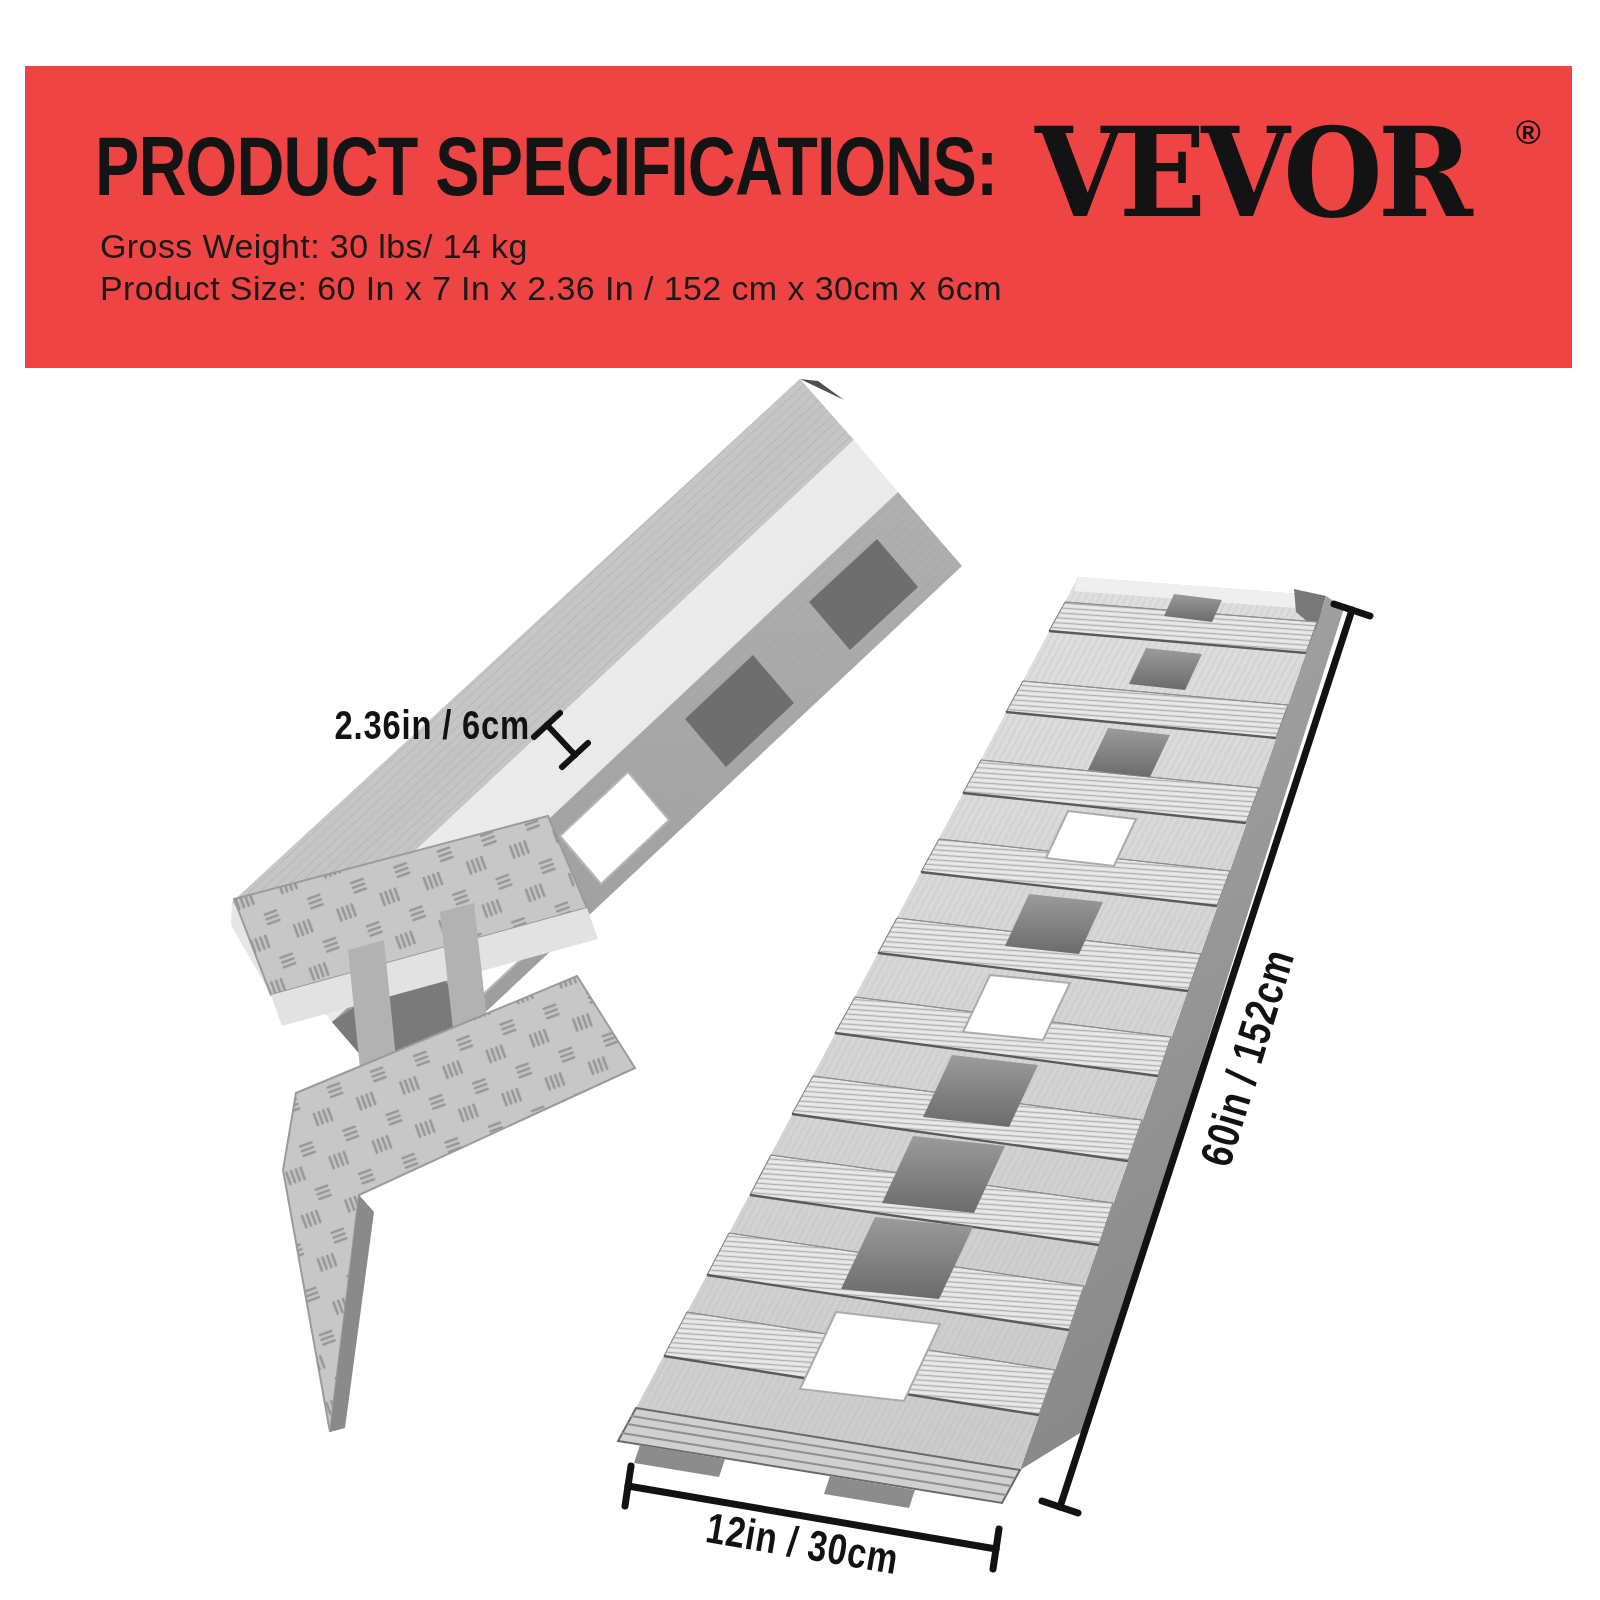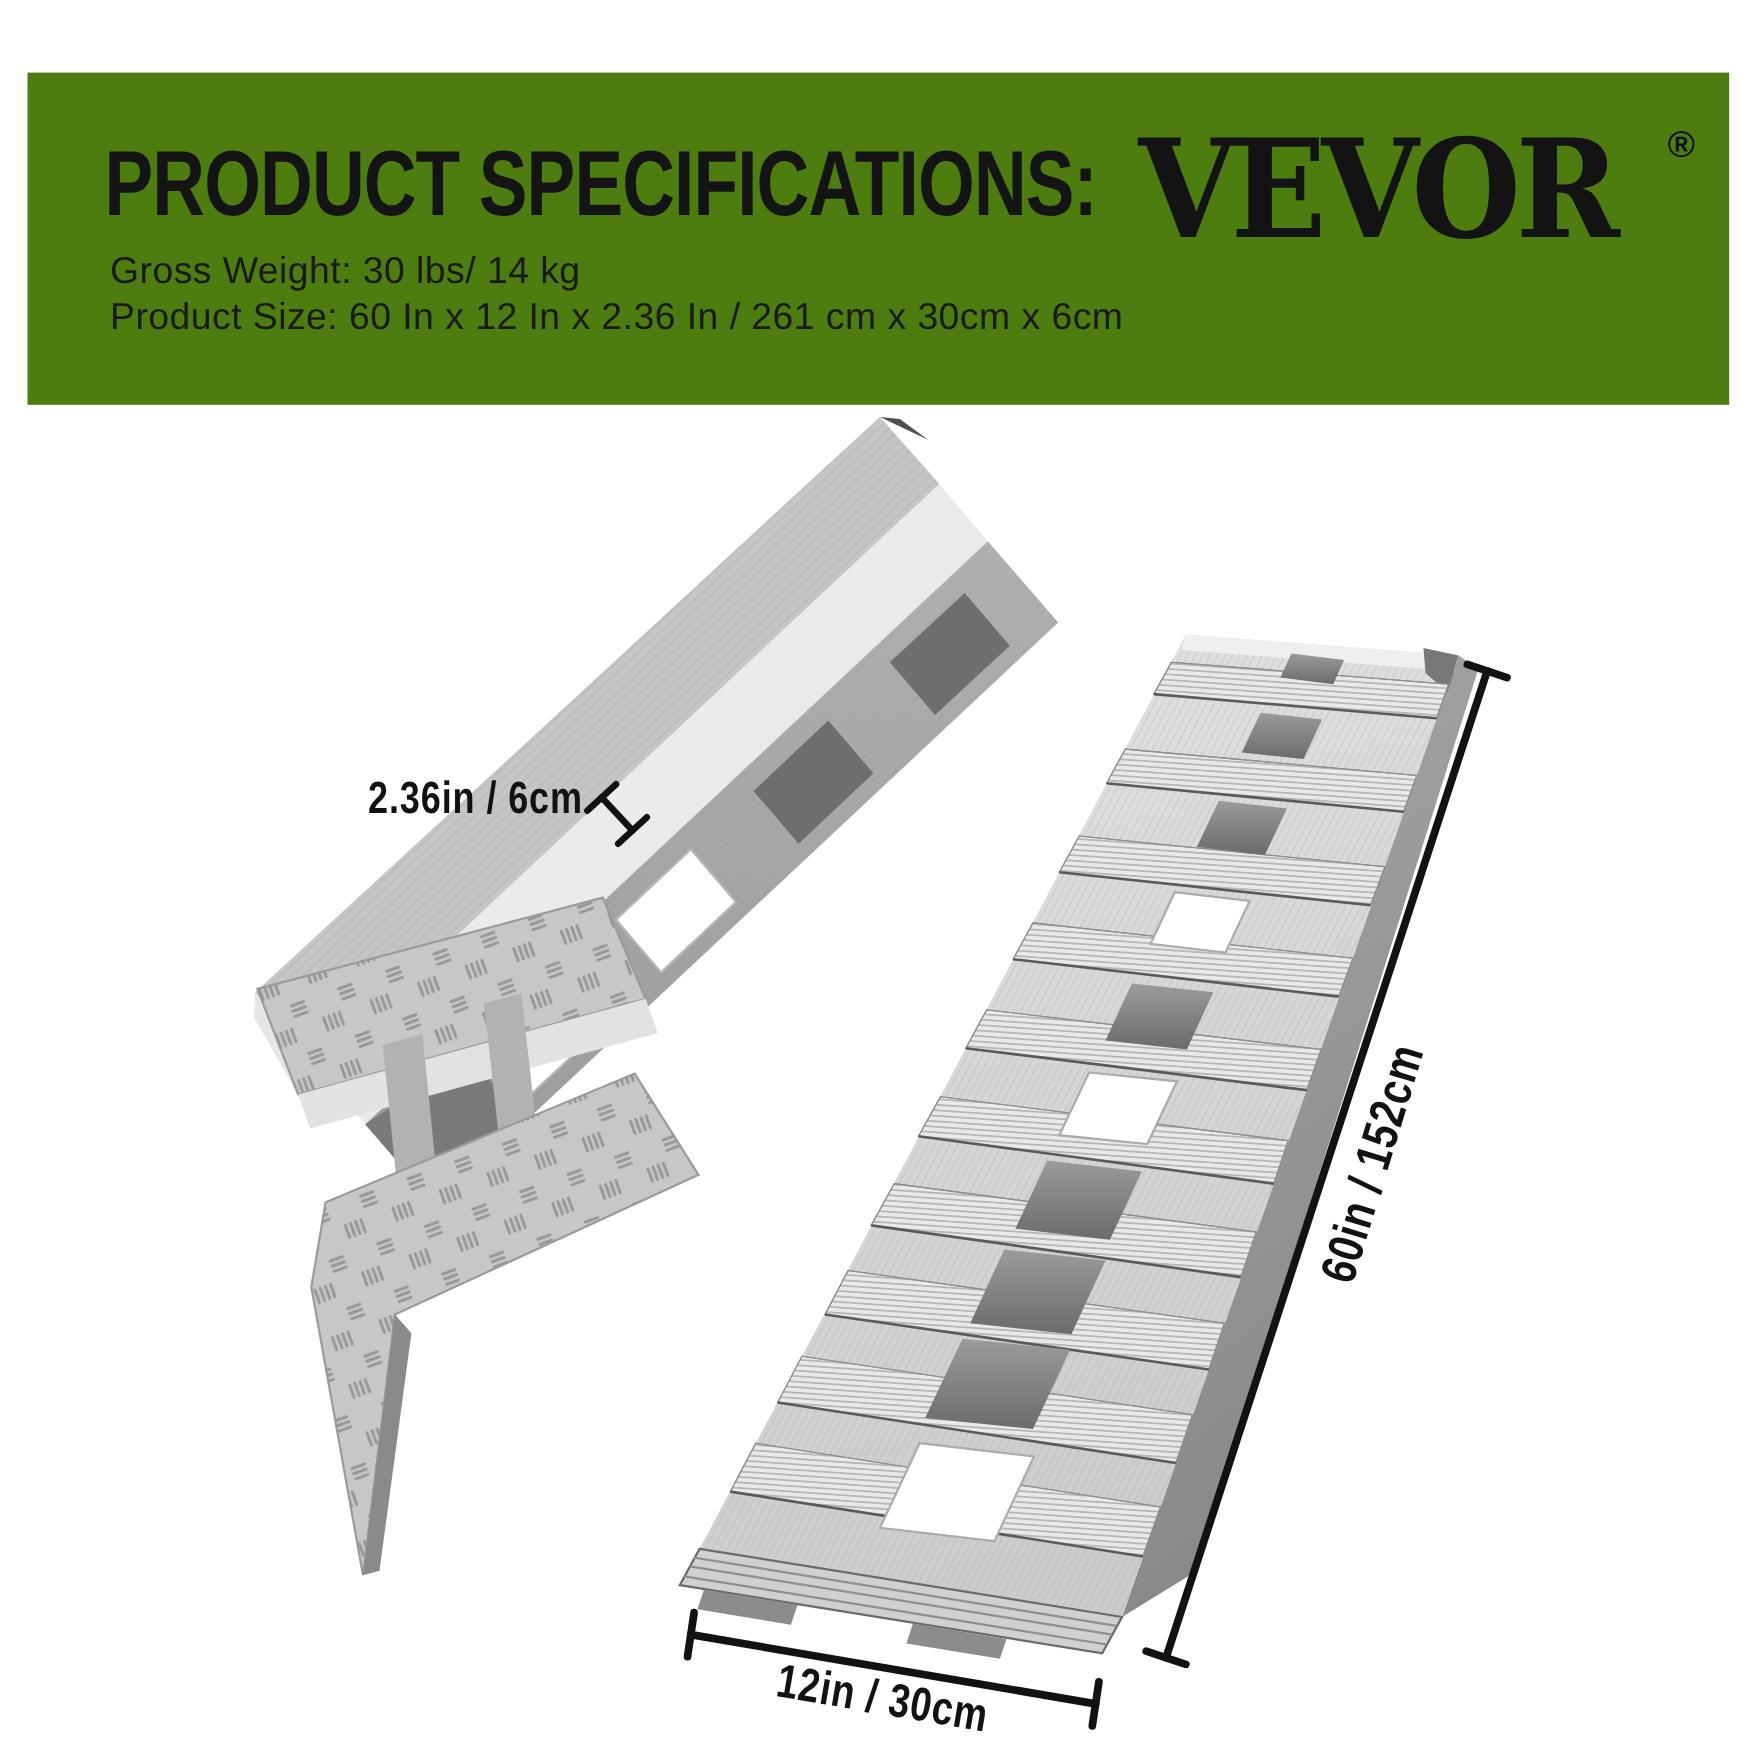--- a/index.html
+++ b/index.html
@@ -16,25 +16,25 @@
          transform-origin:left top;line-height:1;}
   .logo .reg{font-size:34px;font-weight:bold;color:#131313;vertical-align:top;
          position:relative;top:2px;margin-left:10px;display:inline-block;}
   svg text.dim{font-family:"Liberation Sans",sans-serif;font-weight:bold;fill:#121212;letter-spacing:1px;}
 </style>
 </head>
 <body>
 
 <div id="stage">
 
-  <div class="banner" style="background:#4d7c0f;">
+  <div class="banner" style="background:#ef4444;">
     <div class="title">PRODUCT SPECIFICATIONS:</div>
     <div class="specs">
       <div>Gross Weight: 30 lbs/ 14 kg</div>
-      <div>Product Size: 60 In x 12 In x 2.36 In / 261 cm x 30cm x 6cm</div>
+      <div>Product Size: 60 In x 7 In x 2.36 In / 152 cm x 30cm x 6cm</div>
     </div>
     <div class="logo">
       <span class="word">VEVOR</span><span class="reg">®</span>
     </div>
   </div>
 
   <svg width="1600" height="1600" viewBox="0 0 1600 1600" style="position:absolute;left:0;top:0;">
     <defs>
       <linearGradient id="gradWall" x1="0" y1="0" x2="1" y2="1">
         <stop offset="0" stop-color="#d9d9d9"></stop>

